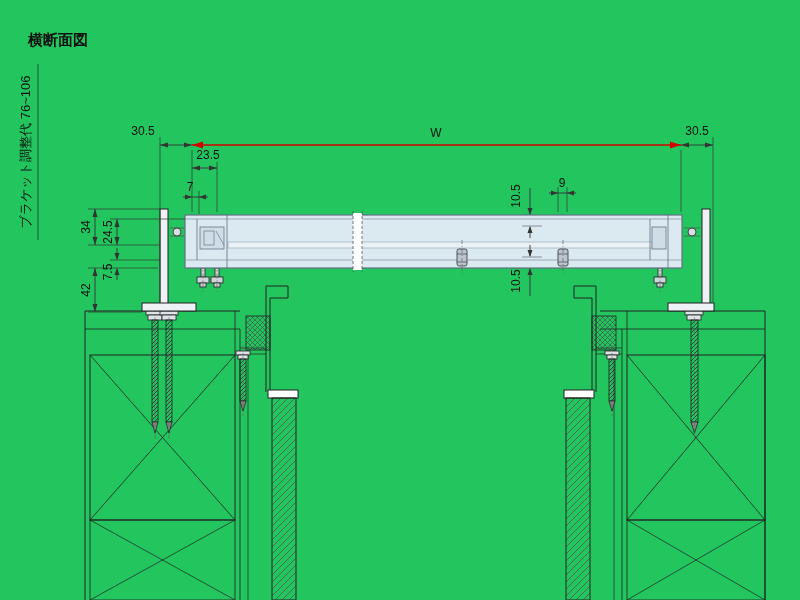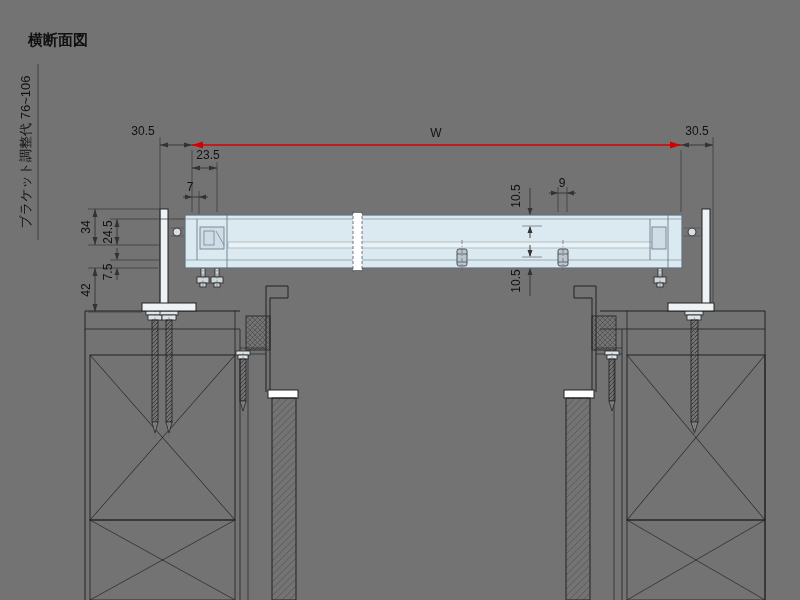--- a/index.html
+++ b/index.html
@@ -1,16 +1,16 @@
 <!DOCTYPE html>
 <html><head>
 <meta charset="utf-8">
 <style>
   html,body{margin:0;padding:0;background:#ffffff;}
-  .stage{position:relative;width:800px;height:600px;background:#737373;overflow:hidden;}
+  .stage{position:relative;width:800px;height:600px;background:#22c55e;overflow:hidden;}
   svg{display:block;}
   .t-title{font:bold 15px "Liberation Sans","DejaVu Sans",sans-serif;fill:#111;}
   .t-dim{font:12px "Liberation Sans","DejaVu Sans",sans-serif;fill:#111;}
   .t-side{font:13px "Liberation Sans","DejaVu Sans",sans-serif;fill:#111;}
 </style>
 </head>
 <body>
 
 <div class="stage">
 <svg viewBox="0 0 800 600" width="800" height="600">

